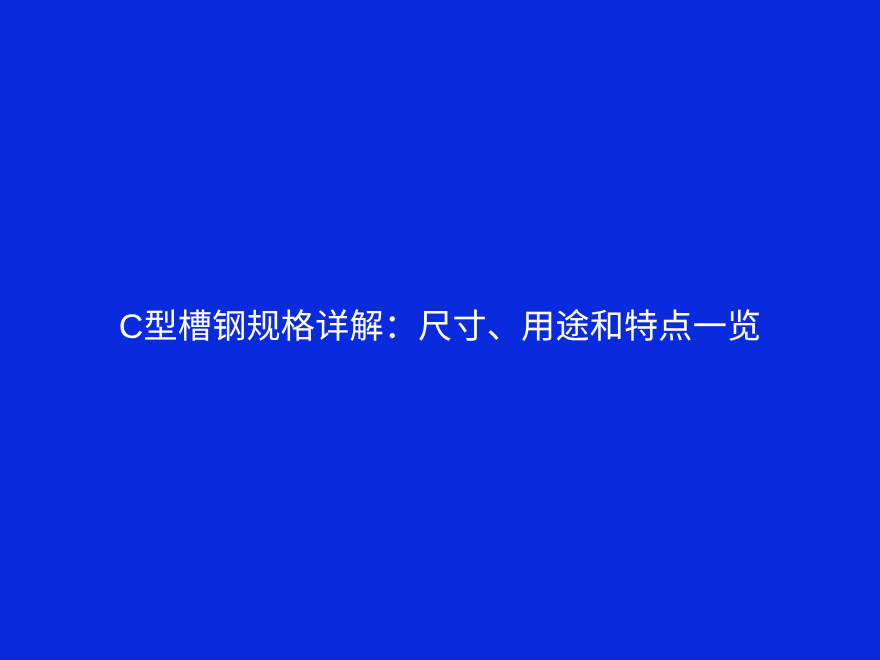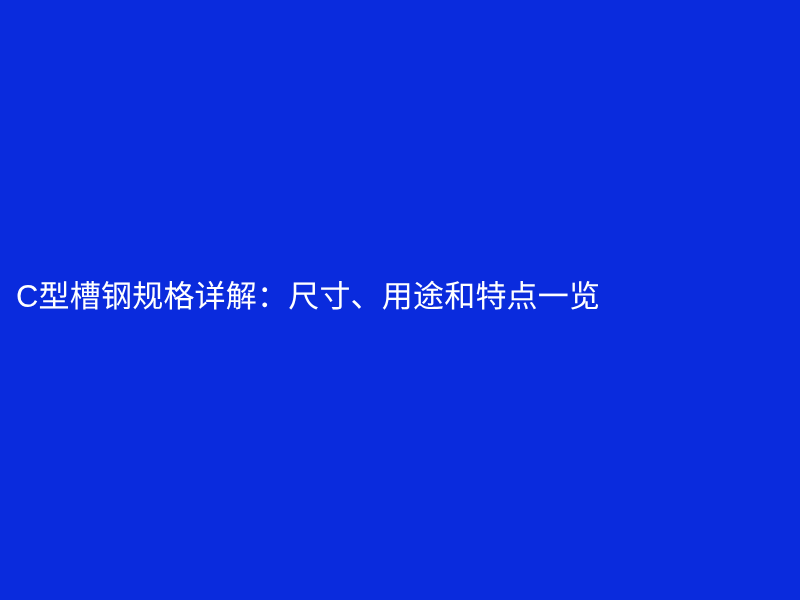--- a/index.html
+++ b/index.html
@@ -30,21 +30,21 @@
   
   .title-wrap {
     position: absolute;
     left: 0;
     right: 0;
     
     top: 274px;
     height: 46px;
     display: flex;
     align-items: center;
-    justify-content: flex-start;
+    justify-content: center;
     text-align: center;
   }
 
   .banner-title {
     margin: 0;
     padding: 0 16px;
     font-family: "Liberation Sans", "DejaVu Sans", sans-serif;
     font-size: 31px;
     font-weight: 400;
     line-height: 1.2;

